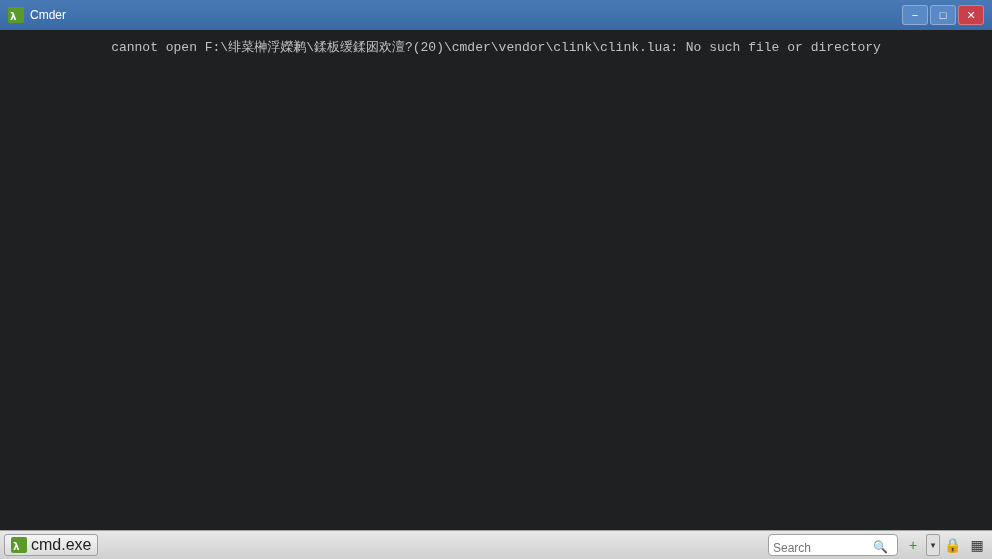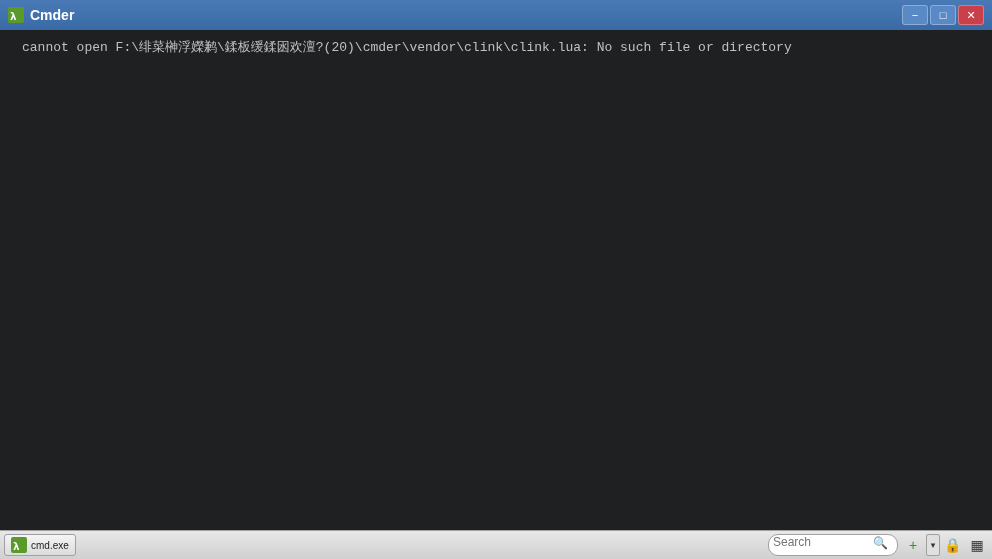--- a/index.html
+++ b/index.html
@@ -19,22 +19,22 @@
       display: flex;
       align-items: center;
       gap: 6px;
     }
     .title-bar-icon {
       width: 16px;
       height: 16px;
     }
     .title-bar-title {
       color: white;
-      font-size: 14px;
-      font-weight: bold;
+      font-size: 12px;
+      font-weight: normal;
     }
     .title-bar-controls {
       display: flex;
       align-items: center;
       gap: 2px;
     }
     .title-btn {
       width: 26px;
       height: 20px;
       border: 1px solid rgba(255,255,255,0.3);
@@ -51,22 +51,23 @@
     .title-btn.close { background: #c9404a; }
 
     
     .terminal {
       width: 992px;
       height: 500px;
       background: #1e2021;
       color: #c0c0c0;
       font-family: 'Courier New', Courier, monospace;
       font-size: 13px;
-      padding: 8px 22px;
+      padding: 8px 14px;
       overflow: hidden;
+      text-align: center;
     }
     .terminal-line {
       white-space: pre;
       line-height: 1.5;
     }
     .cursor {
       display: inline-block;
       width: 8px;
       height: 14px;
       background: #c0c0c0;
@@ -93,31 +94,31 @@
       border: 1px solid #a0a0a0;
       border-radius: 3px;
       font-size: 12px;
       cursor: pointer;
     }
     .taskbar-icon {
       width: 16px;
       height: 16px;
     }
     .taskbar-label {
-      font-size: 10px;
+      font-size: 16px;
       color: #222;
     }
     .taskbar-spacer { flex: 1; }
     .search-box {
       display: flex;
-      align-items: flex-start;
+      align-items: flex-end;
       height: 22px;
       background: white;
       border: 1px solid #a0a0a0;
-      border-radius: 10px;
+      border-radius: 4px;
       padding: 0 4px;
       width: 130px;
     }
     .search-input {
       border: none;
       outline: none;
       font-size: 12px;
       width: 100px;
       background: transparent;
       color: #888;

